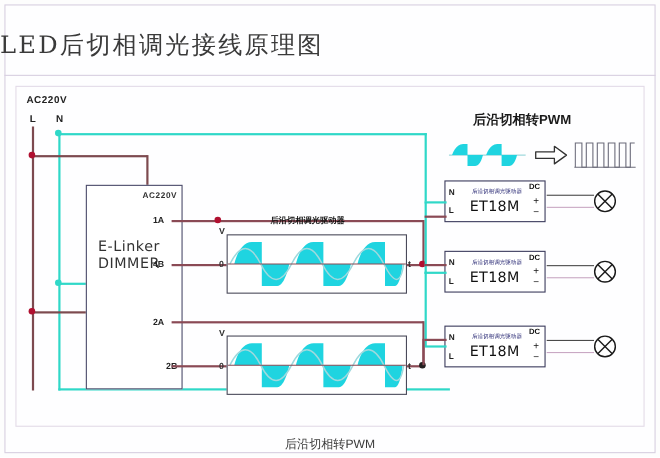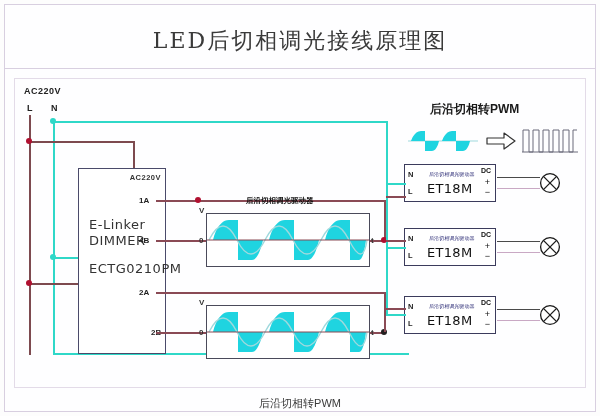--- a/index.html
+++ b/index.html
@@ -20,21 +20,21 @@
   .title-rule{
     position:absolute;left:4px;top:68px;width:592px;height:1px;background:#d8cfe0;
   }
   .inner-frame{
     position:absolute;left:14px;top:78px;width:572px;height:310px;
     border:1px solid #e3dbe8;box-sizing:border-box;background:transparent;
   }
 
   
   .title{
-    position:absolute;left:0;top:26px;width:600px;text-align:center;
+    position:absolute;left:0;top:26px;width:600px;text-align:left;
     font-size:22px;letter-spacing:2px;color:#3a3a3a;
     font-family:"DejaVu Serif","Liberation Serif",serif;
   }
 
   
   .lbl{position:absolute;white-space:nowrap;color:#222;font-size:9px;}
   .lbl.b{font-weight:bold;}
 
   
   .wire{position:absolute;}
@@ -127,21 +127,20 @@
 
   <div class="wire wn" style="left:53px;top:257px;width:26px;height:1.6px;"></div>
   <div class="dot cyan" style="left:50px;top:254px;"></div>
 
   <div class="wire wn" style="left:53px;top:353px;width:356px;height:1.6px;"></div>
 
   <div class="dimmer">
     <div class="ac">AC220V</div>
     <div class="n1">E-Linker</div>
     <div class="n2">DIMMER</div>
-    <div class="n3">ECTG0210PM</div>
   </div>
   <div class="term" style="left:139px;top:196px;text-align:right;">1A</div>
   <div class="term" style="left:139px;top:236px;">4B</div>
   <div class="term" style="left:139px;top:288px;">2A</div>
   <div class="term" style="left:139px;top:328px;margin-left:12px;">2B</div>
 
   <div class="wire wsig" style="left:156px;top:200px;width:229px;height:1.6px;"></div>
   <div class="dot red" style="left:195px;top:197px;"></div>
   <div class="wire wsig" style="left:384px;top:200px;width:1.6px;height:40px;"></div>
 

